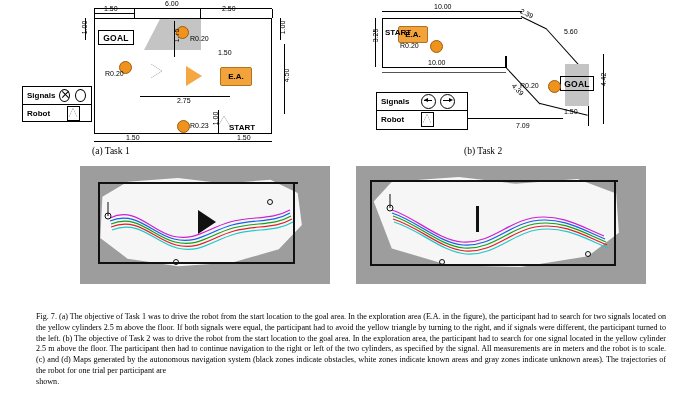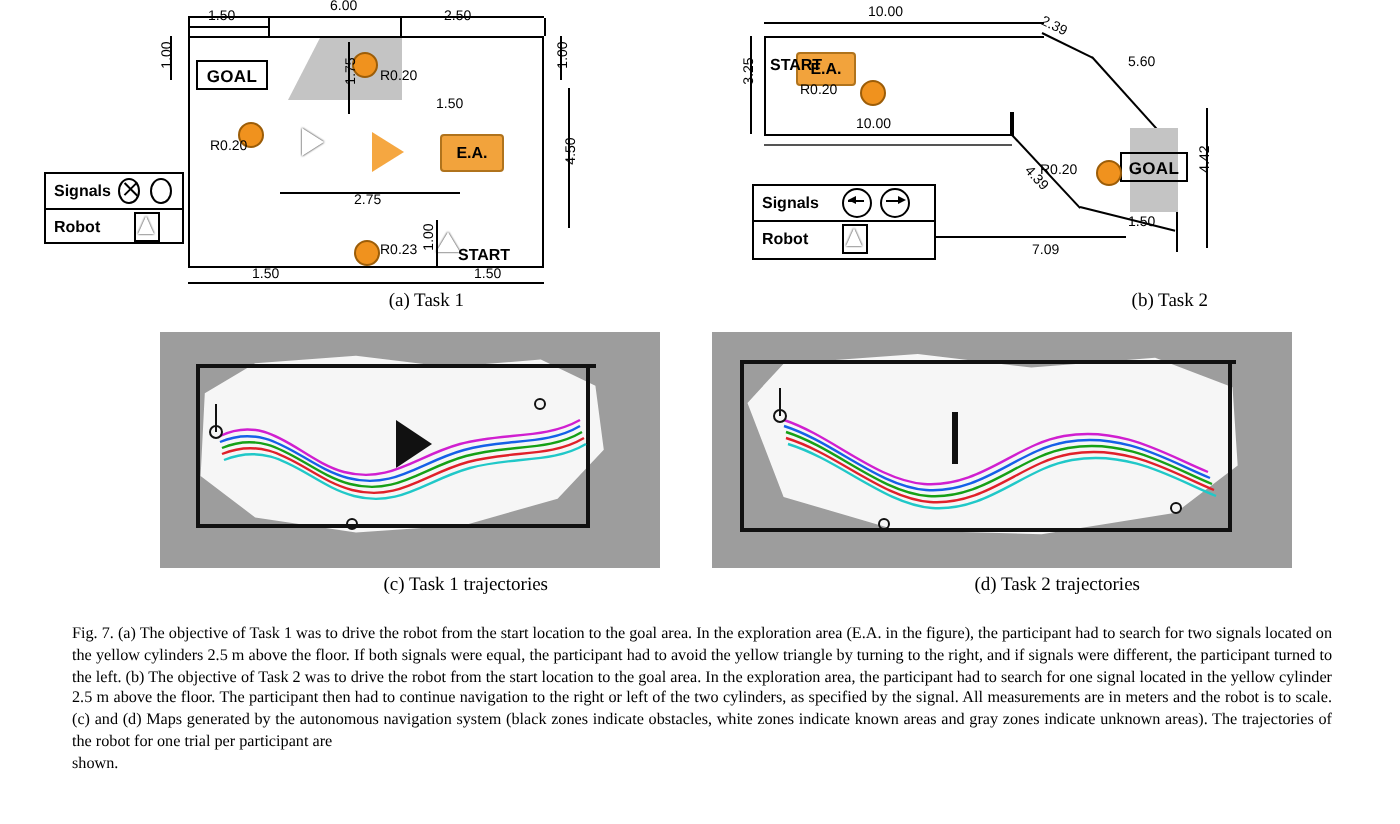--- a/index.html
+++ b/index.html
@@ -188,21 +188,21 @@
   .t2-gray {
     position: absolute;
     background: #c4c4c4;
   }
 
   
   .subcap {
     position: absolute;
     font-family: "Liberation Serif", serif;
     font-size: 9.5px;
-    text-align: right;
+    text-align: left;
     width: 140px;
   }
 
   
   .map {
     position: absolute;
     background: #9d9d9d;
     overflow: hidden;
   }
   #map1 { left: 80px; top: 166px; width: 250px; height: 118px; }
@@ -419,22 +419,20 @@
       <path d="M37,50 C62,58 84,80 108,82 C136,84 154,62 178,58 C208,53 230,68 250,76" fill="none" stroke="#16a016" stroke-width="1.2"></path>
       <path d="M37,53 C63,61 85,83 109,85 C137,87 155,65 179,61 C209,56 231,71 251,79" fill="none" stroke="#e0202a" stroke-width="1.2"></path>
       <path d="M38,56 C64,64 86,86 110,88 C138,90 156,68 180,64 C210,59 232,74 252,82" fill="none" stroke="#20c8c8" stroke-width="1.2"></path>
       <circle cx="34" cy="42" r="3" fill="none" stroke="#111" stroke-width="1"></circle>
       <line x1="34" y1="42" x2="34" y2="28" stroke="#111" stroke-width="1"></line>
       <circle cx="86" cy="96" r="2.5" fill="none" stroke="#111" stroke-width="1"></circle>
       <circle cx="232" cy="88" r="2.5" fill="none" stroke="#111" stroke-width="1"></circle>
     </svg>
   </div>
 
-  <div class="subcap" style="left:134px; top:288px;">(c)  Task 1 trajectories</div>
-  <div class="subcap" style="left:430px; top:288px;">(d)  Task 2 trajectories</div>
 
   <div id="caption">
     <span>Fig. 7.</span>
     <span class="lead">(a) The objective of Task 1 was to drive the robot from the start location to the goal area. In the exploration area (E.A. in the figure), the participant had to search for two signals located on the yellow cylinders 2.5 m above the floor. If both signals were equal, the participant had to avoid the yellow triangle by turning to the right, and if signals were different, the participant turned to the left. (b) The objective of Task 2 was to drive the robot from the start location to the goal area. In the exploration area, the participant had to search for one signal located in the yellow cylinder 2.5 m above the floor. The participant then had to continue navigation to the right or left of the two cylinders, as specified by the signal. All measurements are in meters and the robot is to scale. (c) and (d) Maps generated by the autonomous navigation system (black zones indicate obstacles, white zones indicate known areas and gray zones indicate unknown areas). The trajectories of the robot for one trial per participant are</span>
     <span class="lastline">shown.</span>
   </div>
 
 </div>
 
 </body></html>

